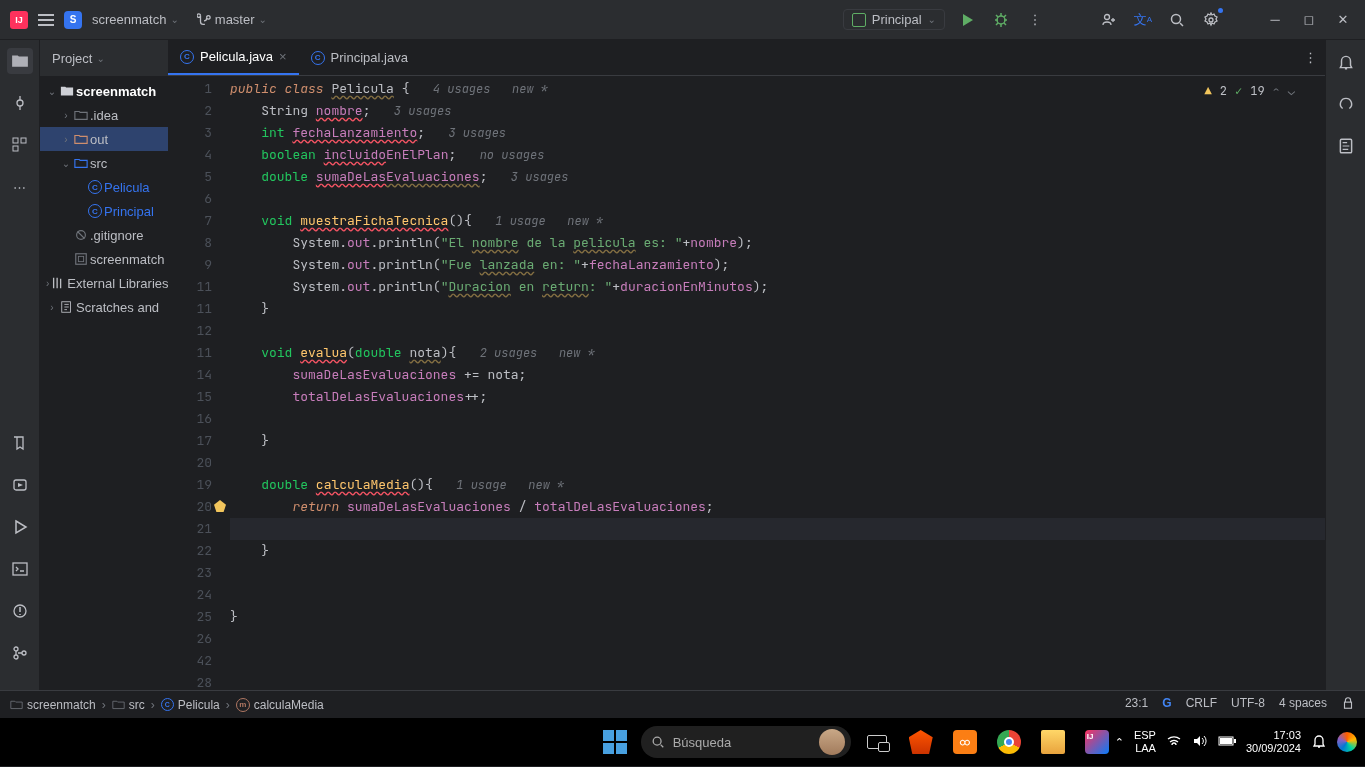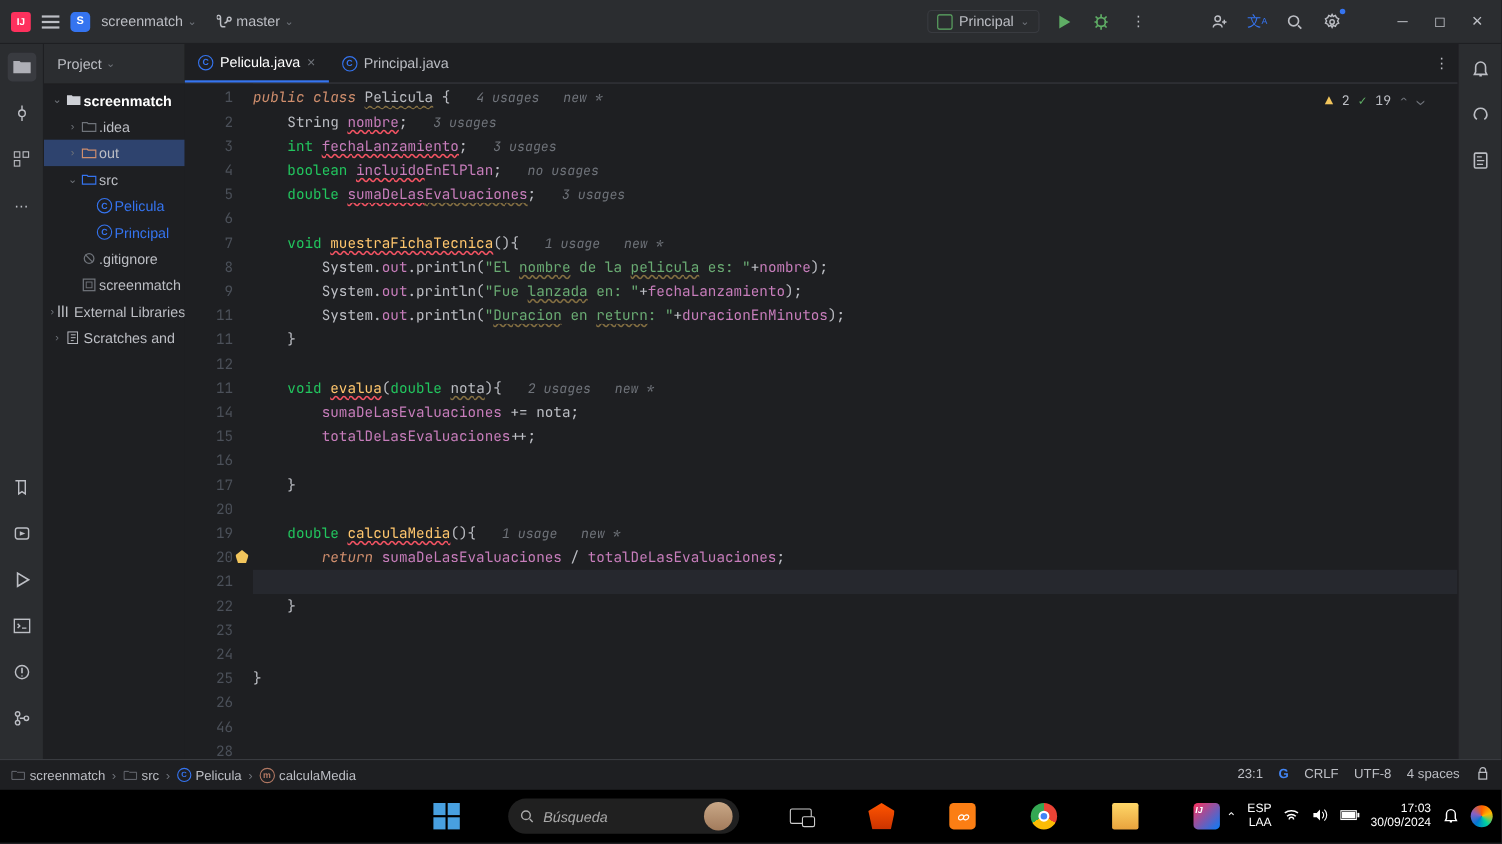--- a/index.html
+++ b/index.html
@@ -201,23 +201,22 @@
   height: 48px;
   background: #000;
   display: flex;
   align-items: center;
   padding: 0 8px;
 }
 .taskbar-center {
   flex: 1;
   display: flex;
   align-items: center;
-  justify-content: space-between;
+  justify-content: flex-end;
   gap: 8px;
-  font-style: italic;
 }
 .win-icon {
   width: 24px; height: 24px;
   display: grid;
   grid-template: 1fr 1fr / 1fr 1fr;
   gap: 2px;
 }
 .win-icon div { background: #48a0e0; }
 .search-box {
   width: 210px; height: 32px;
@@ -515,21 +514,21 @@
           <div>17</div>
           <div>20</div>
           <div>19</div>
           <div>20</div>
           <div>21</div>
           <div>22</div>
           <div>23</div>
           <div>24</div>
           <div>25</div>
           <div>26</div>
-          <div>46</div>
+          <div>42</div>
           <div>28</div>
         </div>
       <div class="code" id="code">
         <div class="right-hints">
           <span style="color:#f2c55c">▲</span>
             <span>2</span>
           <span style="color:#5fad65">✓</span>
             <span>19</span>
           <span style="color:#6f737a">⌃</span>
           <span style="color:#6f737a">⌄</span>

